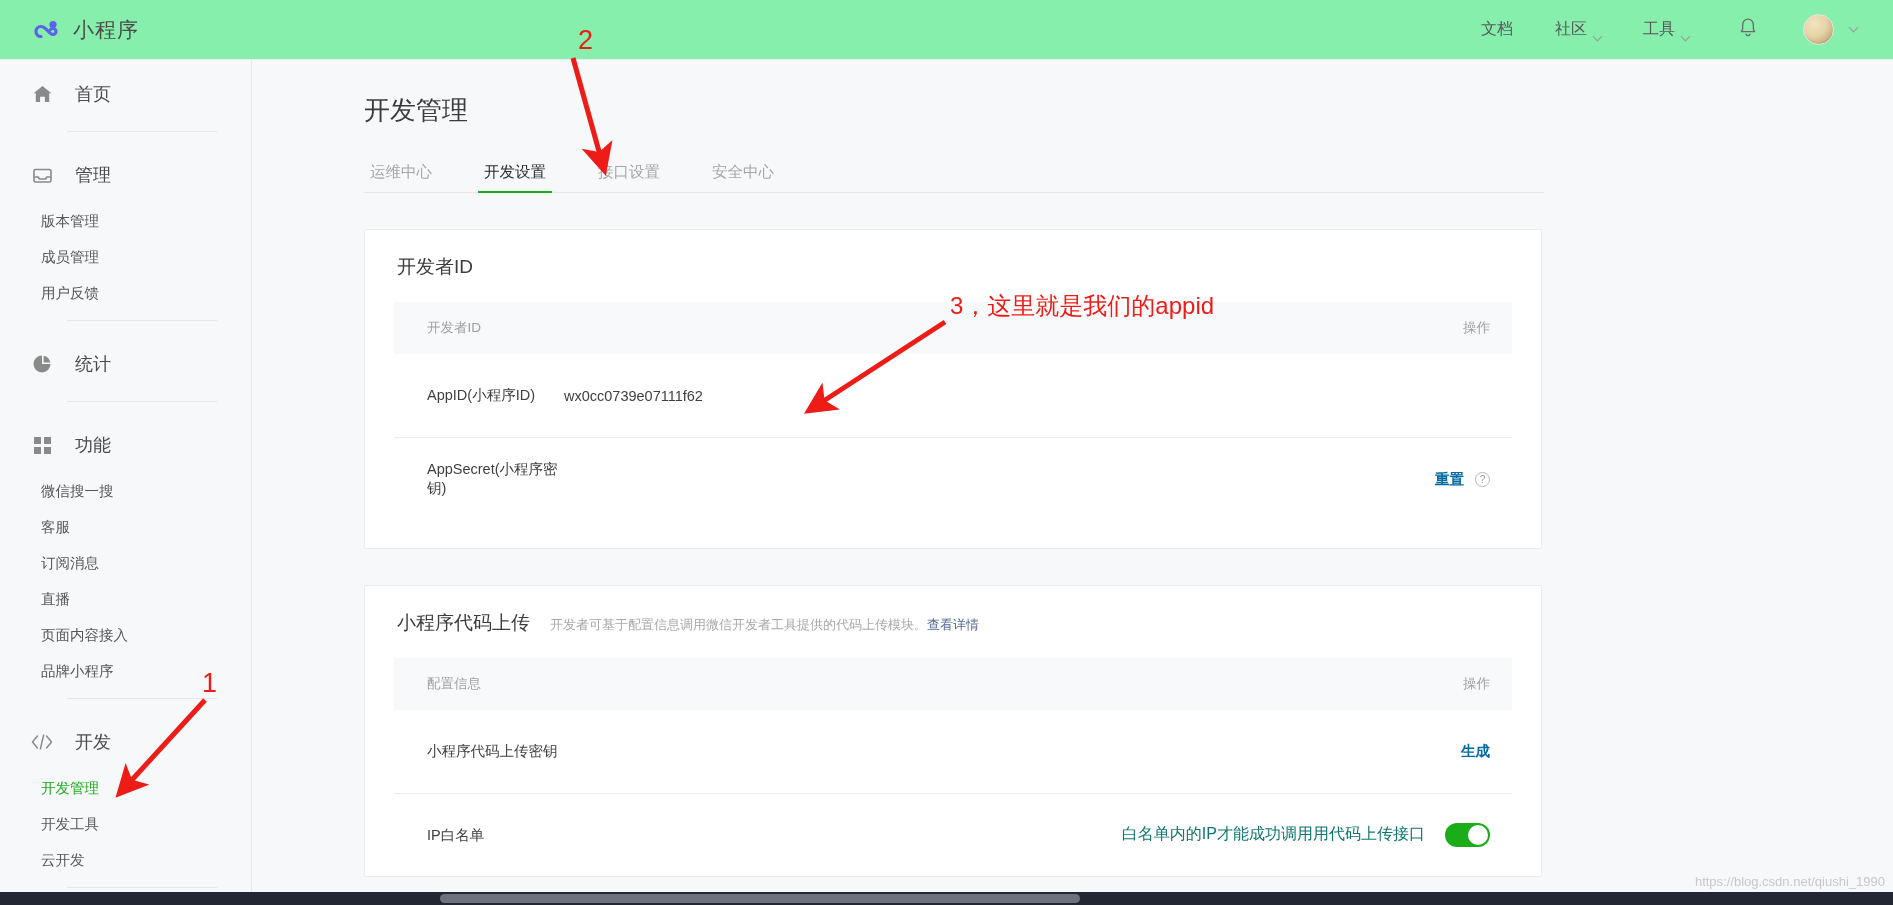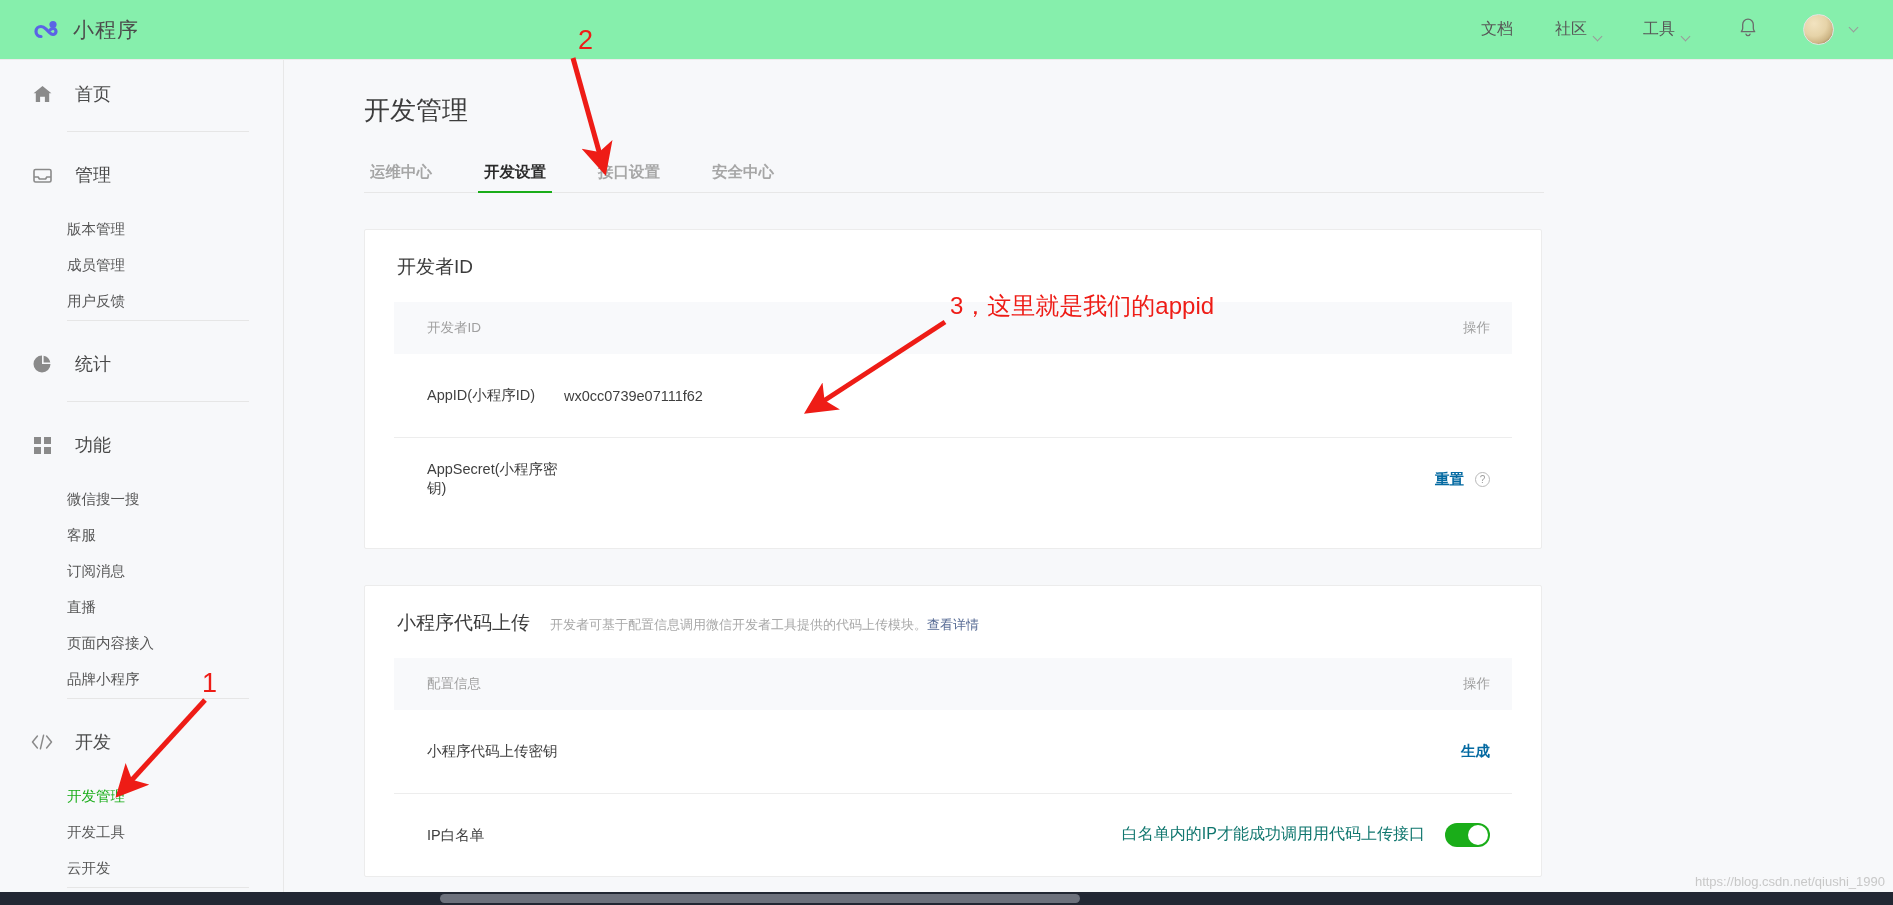--- a/index.html
+++ b/index.html
@@ -44,54 +44,54 @@
   .avatar {
     width: 31px; height: 31px; border-radius: 50%;
     background: radial-gradient(circle at 35% 30%, #f2e3c0 0%, #e6d3a8 45%, #cdb585 70%, #6e5c3a 100%);
     border: 1px solid #e3e3e3;
   }
   .avatar-chev { margin-left: 16px; margin-top: -4px; }
 
   
   .sidebar {
     position: absolute; left: 0; top: 60px;
-    width: 284px; height: 832px;
+    width: 252px; height: 832px;
     background: #f7f8fa;
     border-right: 1px solid #e8e8e8;
     overflow: hidden;
     z-index: 10;
   }
   .nav-group { padding-top: 6px; }
   .nav-top {
     display: flex; align-items: center;
     height: 56px; padding-left: 31px;
     font-size: 18px; color: #4a4a4a; cursor: pointer;
   }
   .nav-top .ni { width: 22px; height: 22px; margin-right: 22px; display: flex; align-items: center; justify-content: center; }
   .nav-sub {
-    height: 36px; display: flex; align-items: flex-end;
-    padding-left: 67px; font-size: 14.5px; color: #575757; cursor: pointer;
+    height: 36px; display: flex; align-items: center;
+    padding-left: 41px; font-size: 14.5px; color: #575757; cursor: pointer;
   }
   .nav-sub.active { color: #1aad19; }
   .nav-div { height: 1px; background: #e6e6e6; margin: 9px 34px 9px 67px; }
 
   
   .main {
     position: absolute; left: 252px; top: 60px;
     width: 1641px; height: 832px;
     background: #f7f8fa; overflow: hidden;
   }
   .page-title {
     font-size: 26px; color: #3c3c3c;
     margin: 33px 0 0 112px; font-weight: normal;
   }
   .tabs {
     margin: 27px 0 0 112px; width: 1180px;
     border-bottom: 1px solid #e7e7e7;
-    display: flex; align-items: flex-end; height: 38px; font-weight: bold;
+    display: flex; align-items: flex-end; height: 38px;
   }
   .tab {
     font-size: 15.5px; color: #a6a6a6;
     padding: 0 6px 9px 6px; margin-right: 40px;
     cursor: pointer; position: relative;
   }
   .tab.active { color: #2b2b2b; }
   .tab.active:after {
     content: ""; position: absolute; left: 0; right: 0; bottom: -1px;
     height: 2.5px; background: #1aad19;

